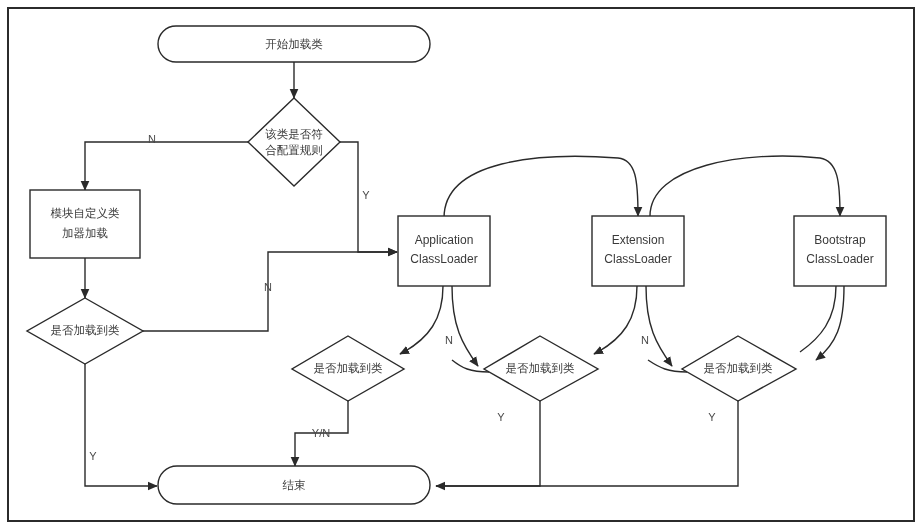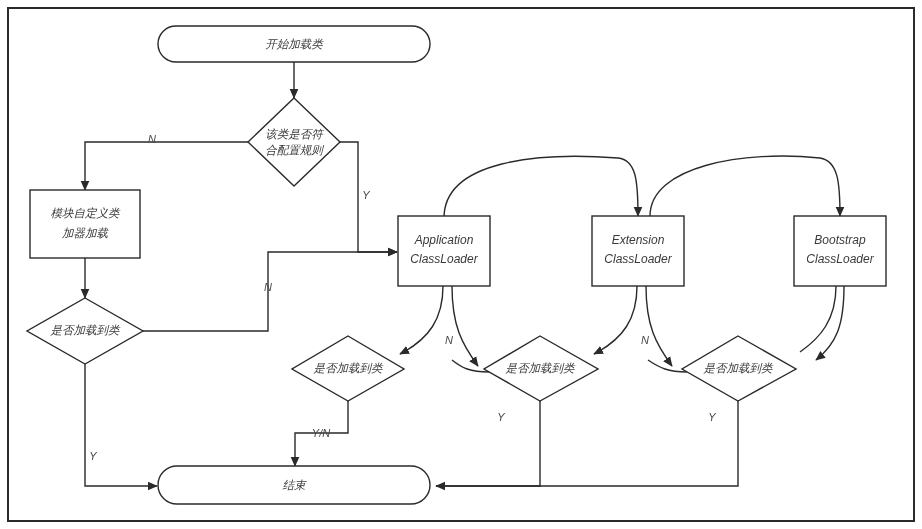--- a/index.html
+++ b/index.html
@@ -9,21 +9,20 @@
   }
   body {
     font-family: "Liberation Sans", "DejaVu Sans", sans-serif;
   }
   #canvas {
     position: relative;
     width: 922px;
     height: 529px;
     background: #ffffff;
     overflow: hidden;
-    font-style: italic;
   }
   svg.flow {
     position: absolute;
     left: 0;
     top: 0;
     width: 922px;
     height: 529px;
   }
   .shape {
     fill: #ffffff;

